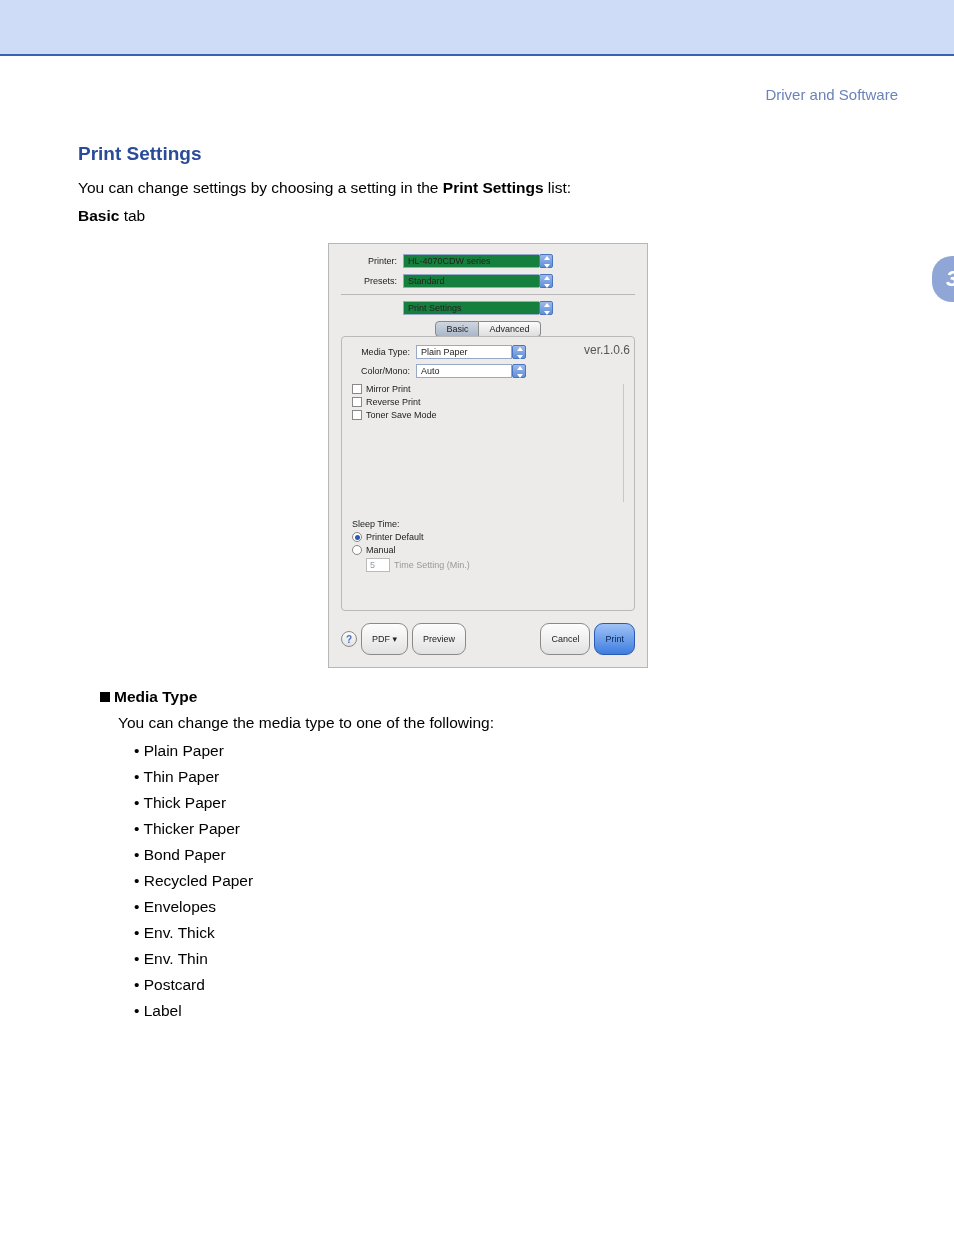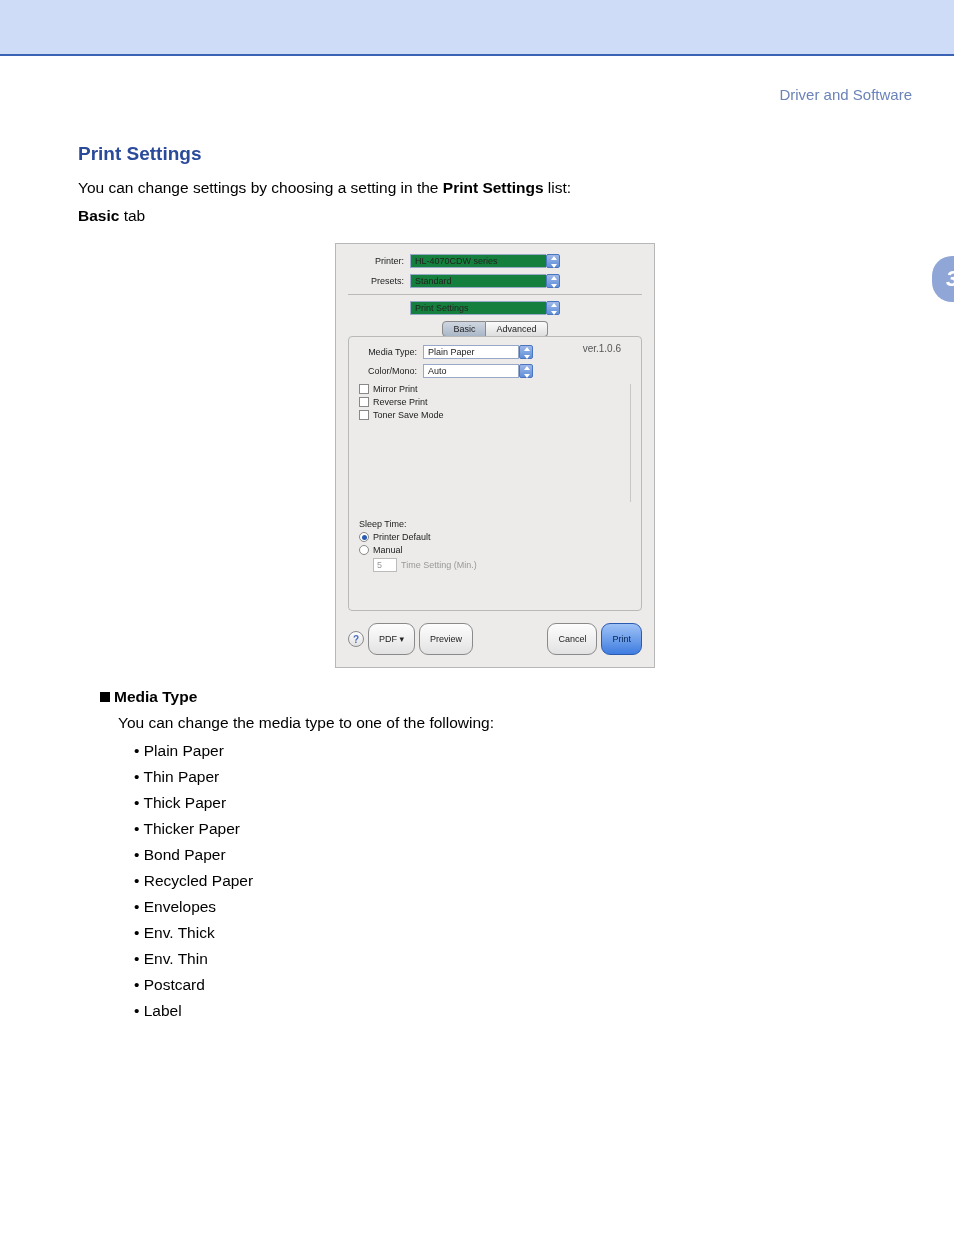--- a/index.html
+++ b/index.html
@@ -1,18 +1,18 @@
 <!DOCTYPE html>
 <html><head>
 <meta charset="utf-8">
 <style>
   * { box-sizing: border-box; margin: 0; padding: 0; }
   body { font-family: Arial, Helvetica, sans-serif; font-size: 14px; color: #000; background: #fff; width: 954px; }
   .top-band { height: 56px; background: #cfdcf7; border-bottom: 2px solid #3a62b5; }
-  .page { padding: 30px 42px 40px 78px; position: relative; }
+  .page { padding: 30px 56px 40px 78px; position: relative; }
   .header-label { text-align: right; color: #6b83b8; font-size: 15px; margin-bottom: 40px; }
   h1 { font-size: 19px; font-weight: bold; color: #2a4a9a; margin-bottom: 14px; }
   .intro { font-size: 15.5px; margin-bottom: 10px; }
   .intro b { font-weight: bold; }
   .subhead { font-size: 15.5px; margin-bottom: 18px; }
   .subhead b { font-weight: bold; }
 
   .side-tab { position: absolute; right: -18px; top: 200px; width: 40px; height: 46px; background: #8fa6d6; border-radius: 20px 0 0 20px; color: #fff; font-size: 22px; font-weight: bold; font-style: italic; display: flex; align-items: center; justify-content: center; }
 
   
@@ -25,21 +25,21 @@
   .dlg-arrow svg { position: absolute; left: 2px; top: 1px; }
   .dlg-sep { border: none; border-top: 1px solid #b9b9b9; margin: 2px 0 6px 0; }
 
   .tabs-row { display: flex; justify-content: center; margin-bottom: 0; }
   .tab { font-size: 9px; padding: 2px 10px; height: 16px; border: 1px solid #8a8a8a; background: linear-gradient(#fbfbfb,#dedede); display: flex; align-items: center; }
   .tab:first-child { border-radius: 4px 0 0 4px; }
   .tab:last-child  { border-radius: 0 4px 4px 0; border-left: none; }
   .tab.active { background: linear-gradient(#cfd6e0,#aab7c8); }
 
   .panel { border: 1px solid #b9b9b9; border-radius: 4px; background: #ecebea; padding: 8px 10px; margin-top: -1px; position: relative; }
-  .ver { position: absolute; right: 20px; top: 6px; font-size: 10px; color: #555; }
+  .ver { position: absolute; right: 4px; top: 6px; font-size: 12px; color: #555; }
   .sel-row { display: flex; align-items: center; margin-bottom: 5px; }
   .sel-lbl { width: 64px; text-align: right; padding-right: 6px; font-size: 9px; }
   .sel-box { width: 96px; height: 14px; background: #fff; border: 1px solid #97a8c9; font-size: 9px; padding: 0 4px; display: flex; align-items: center; }
 
   .cols { display: flex; gap: 17px; margin-top: 6px; flex-direction: column; }
   .col-l { flex: 0 0 118px; border-right: 1px solid #c7c7c7; padding-right: 6px; }
   .col-r { flex: 1; }
 
   .chk { display: flex; align-items: center; gap: 4px; font-size: 9px; margin-bottom: 3px; }
   .chk-box { width: 10px; height: 10px; border: 1px solid #888; background: #fff; }

